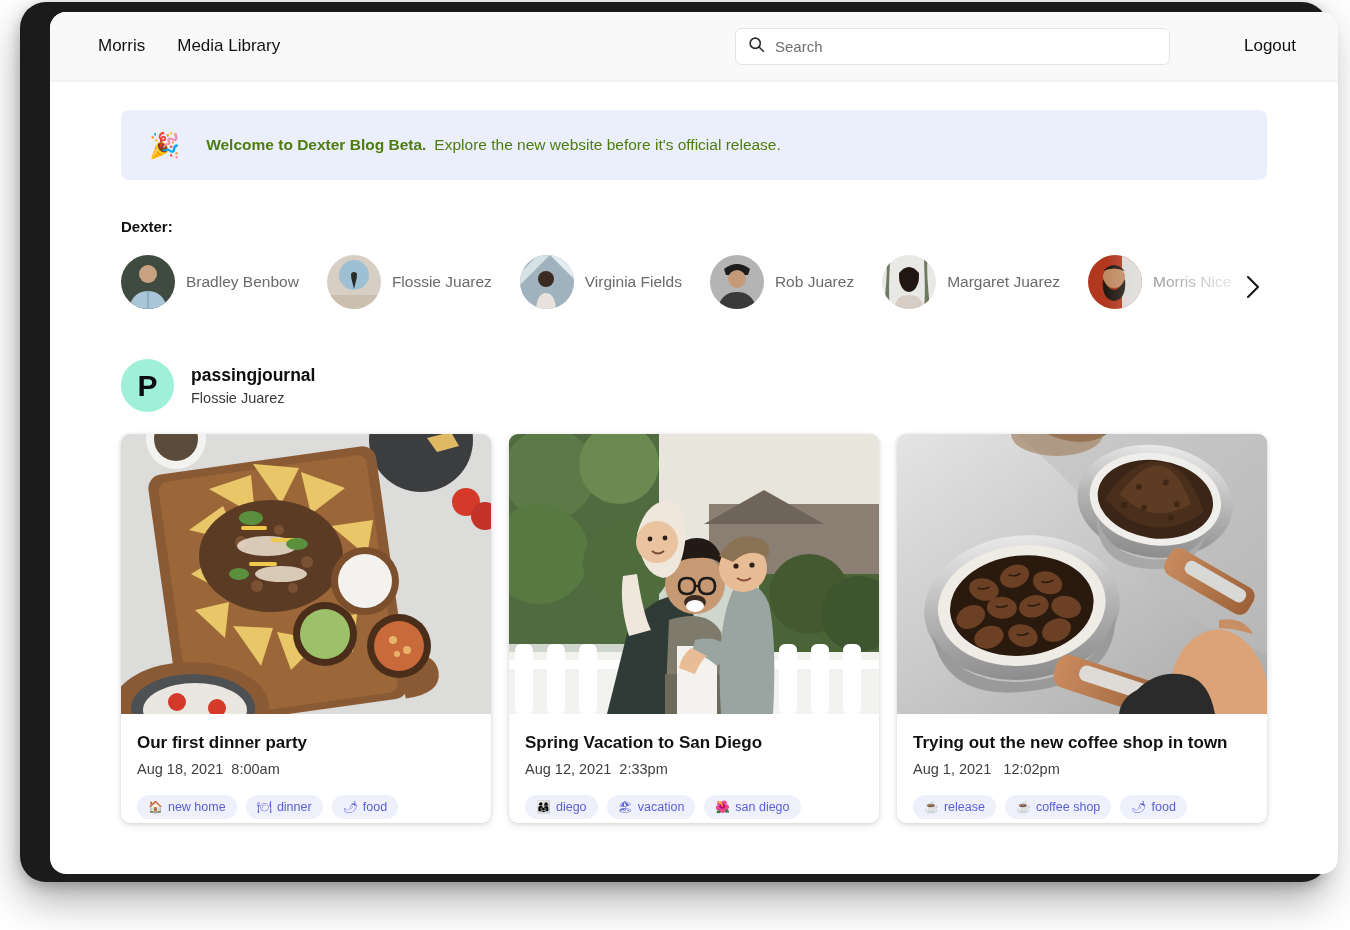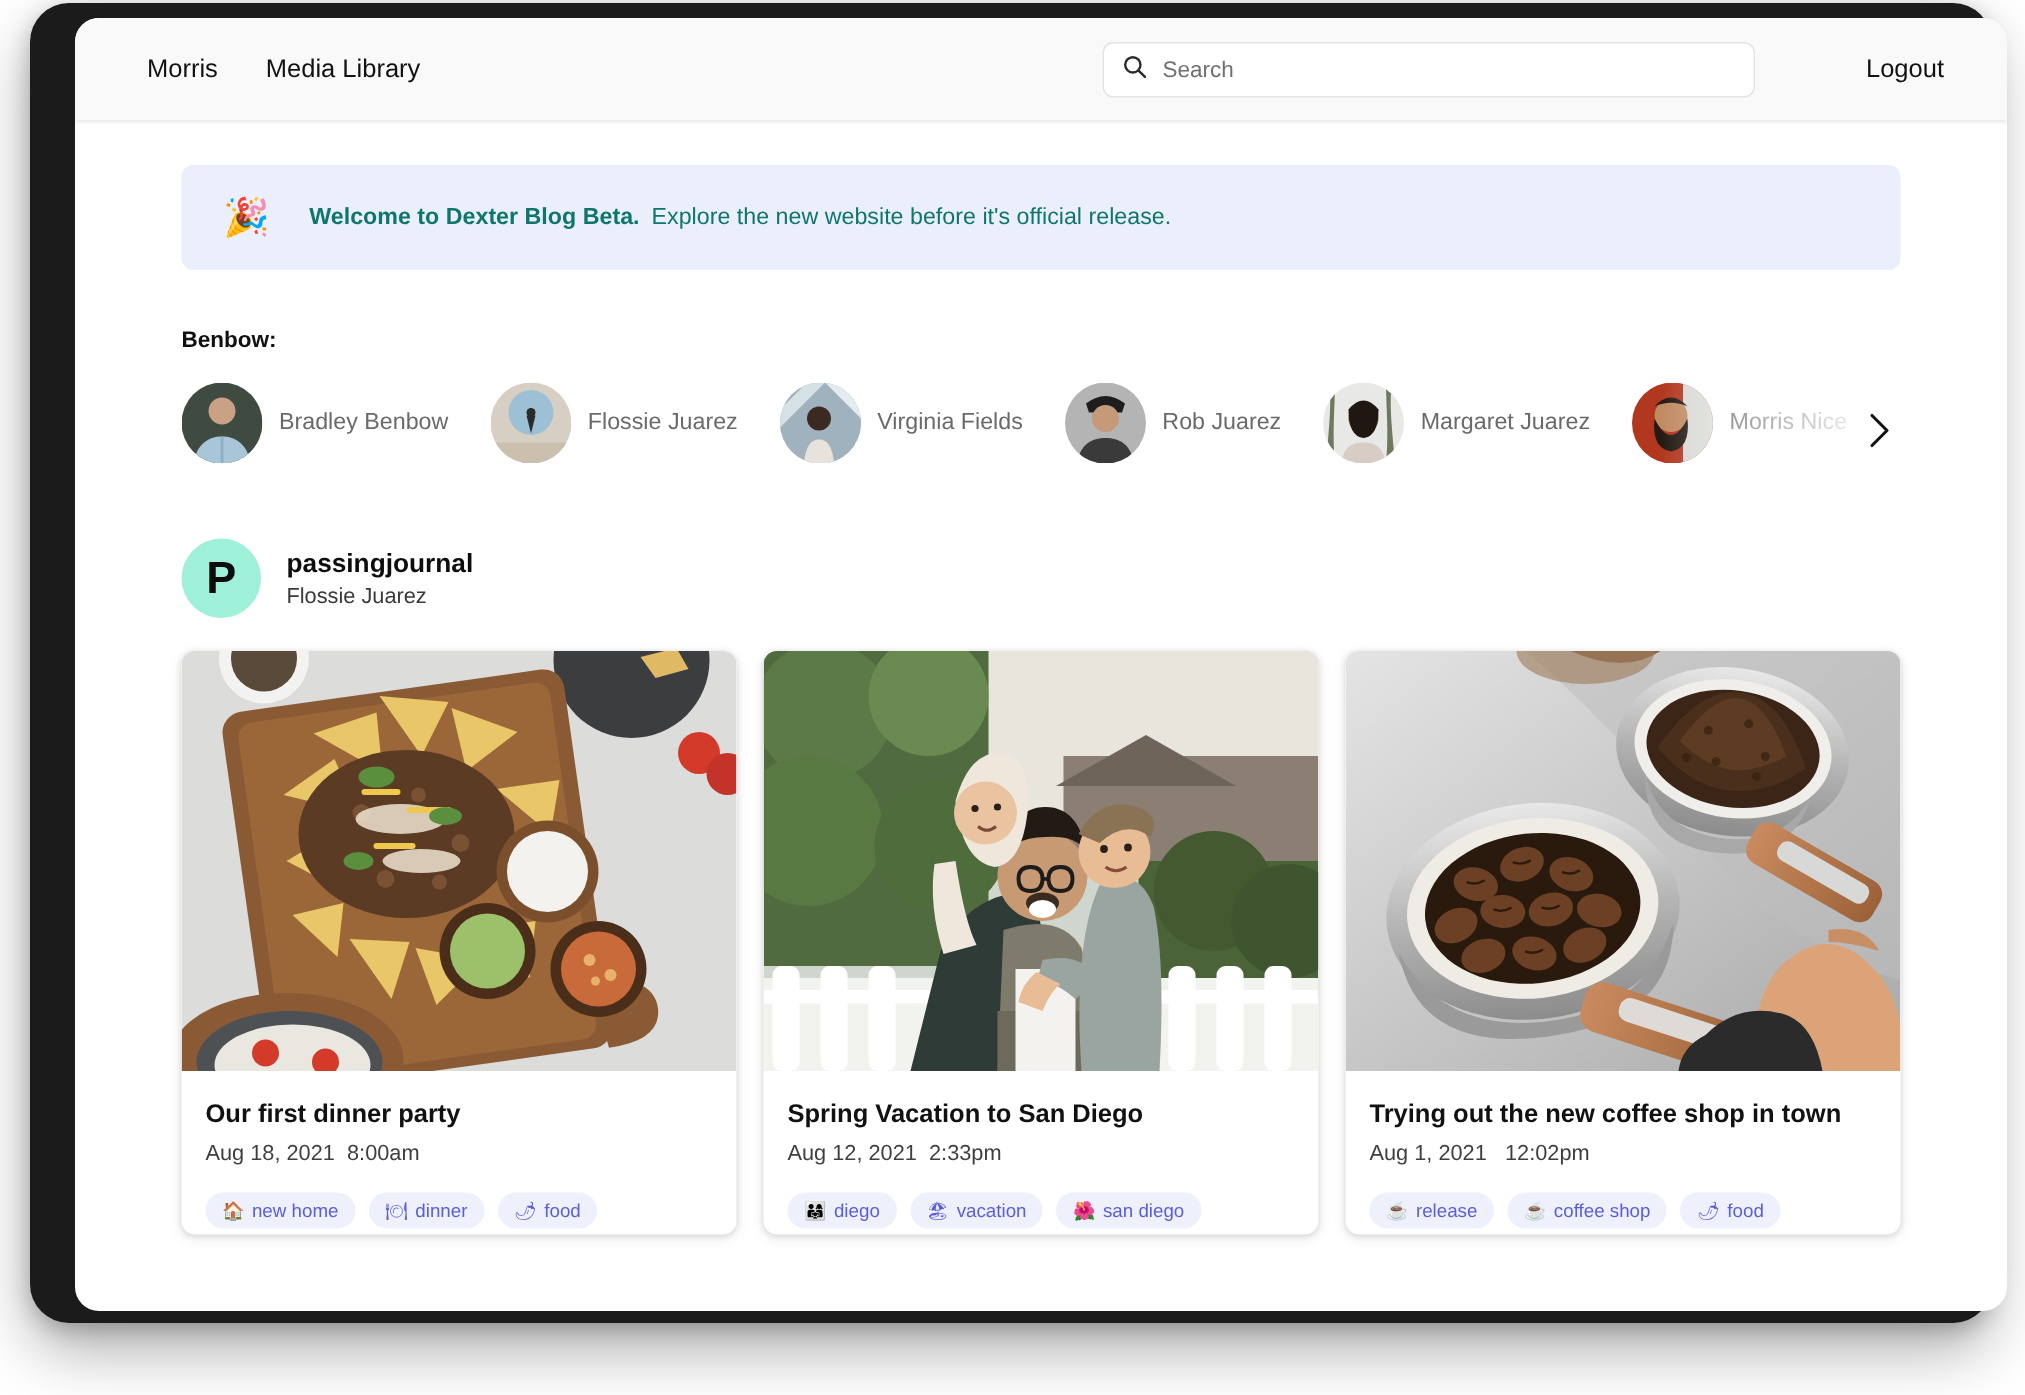--- a/index.html
+++ b/index.html
@@ -91,21 +91,21 @@
     margin-top: 30px;
     height: 70px;
     background: #ebeefb;
     border-radius: 8px;
     display: flex;
     align-items: center;
     padding: 0 28px;
     gap: 26px;
   }
   .banner-emoji { font-size: 25px; line-height: 1; }
-  .banner-text { font-size: 15.5px; color: #0f766e; }
+  .banner-text { font-size: 15.5px; color: #4d7c0f; }
   .banner-text b { font-weight: bold; }
   .banner-text span { margin-left: 8px; }
 
   
   .authors-label {
     margin-top: 38px;
     font-size: 15px;
     font-weight: bold;
     color: #111;
   }
@@ -235,21 +235,21 @@
 
     <div class="content">
 
       <div class="banner">
         <span class="banner-emoji">🎉</span>
         <div class="banner-text">
           <b>Welcome to Dexter Blog Beta.</b><span>Explore the new website before it's official release.</span>
         </div>
       </div>
 
-      <div class="authors-label">Benbow:</div>
+      <div class="authors-label">Dexter:</div>
       <div class="authors-row">
         <div class="authors-scroll">
 
           <div class="author">
             <div class="avatar">
               <svg class="pic" viewBox="0 0 54 54" preserveAspectRatio="xMidYMid slice">
                 <rect width="54" height="54" fill="#3f4a40"></rect>
                 <circle cx="27" cy="19" r="9" fill="#c9a183"></circle>
                 <path d="M8 54c2-13 10-18 19-18s17 5 19 18z" fill="#a8c6d8"></path>
                 <path d="M27 36v18" stroke="#8fb0c4" stroke-width="2"></path>

